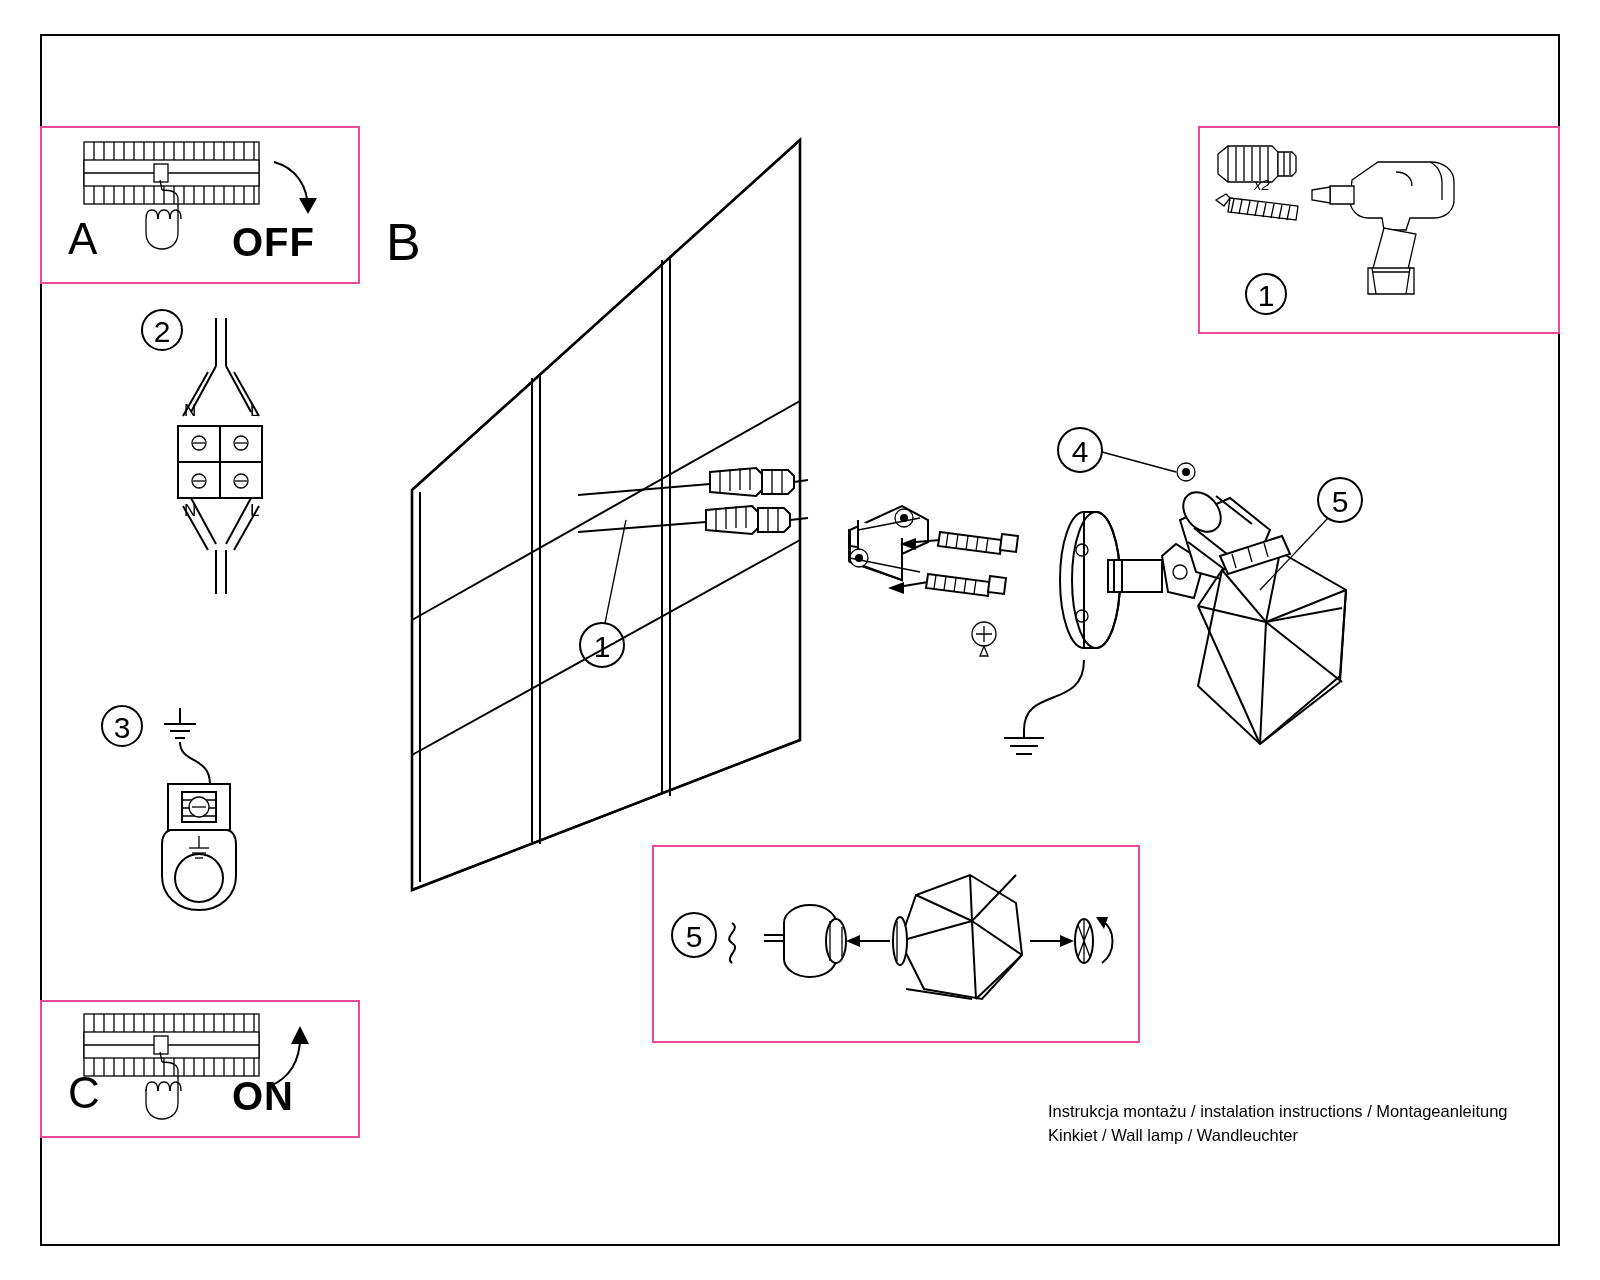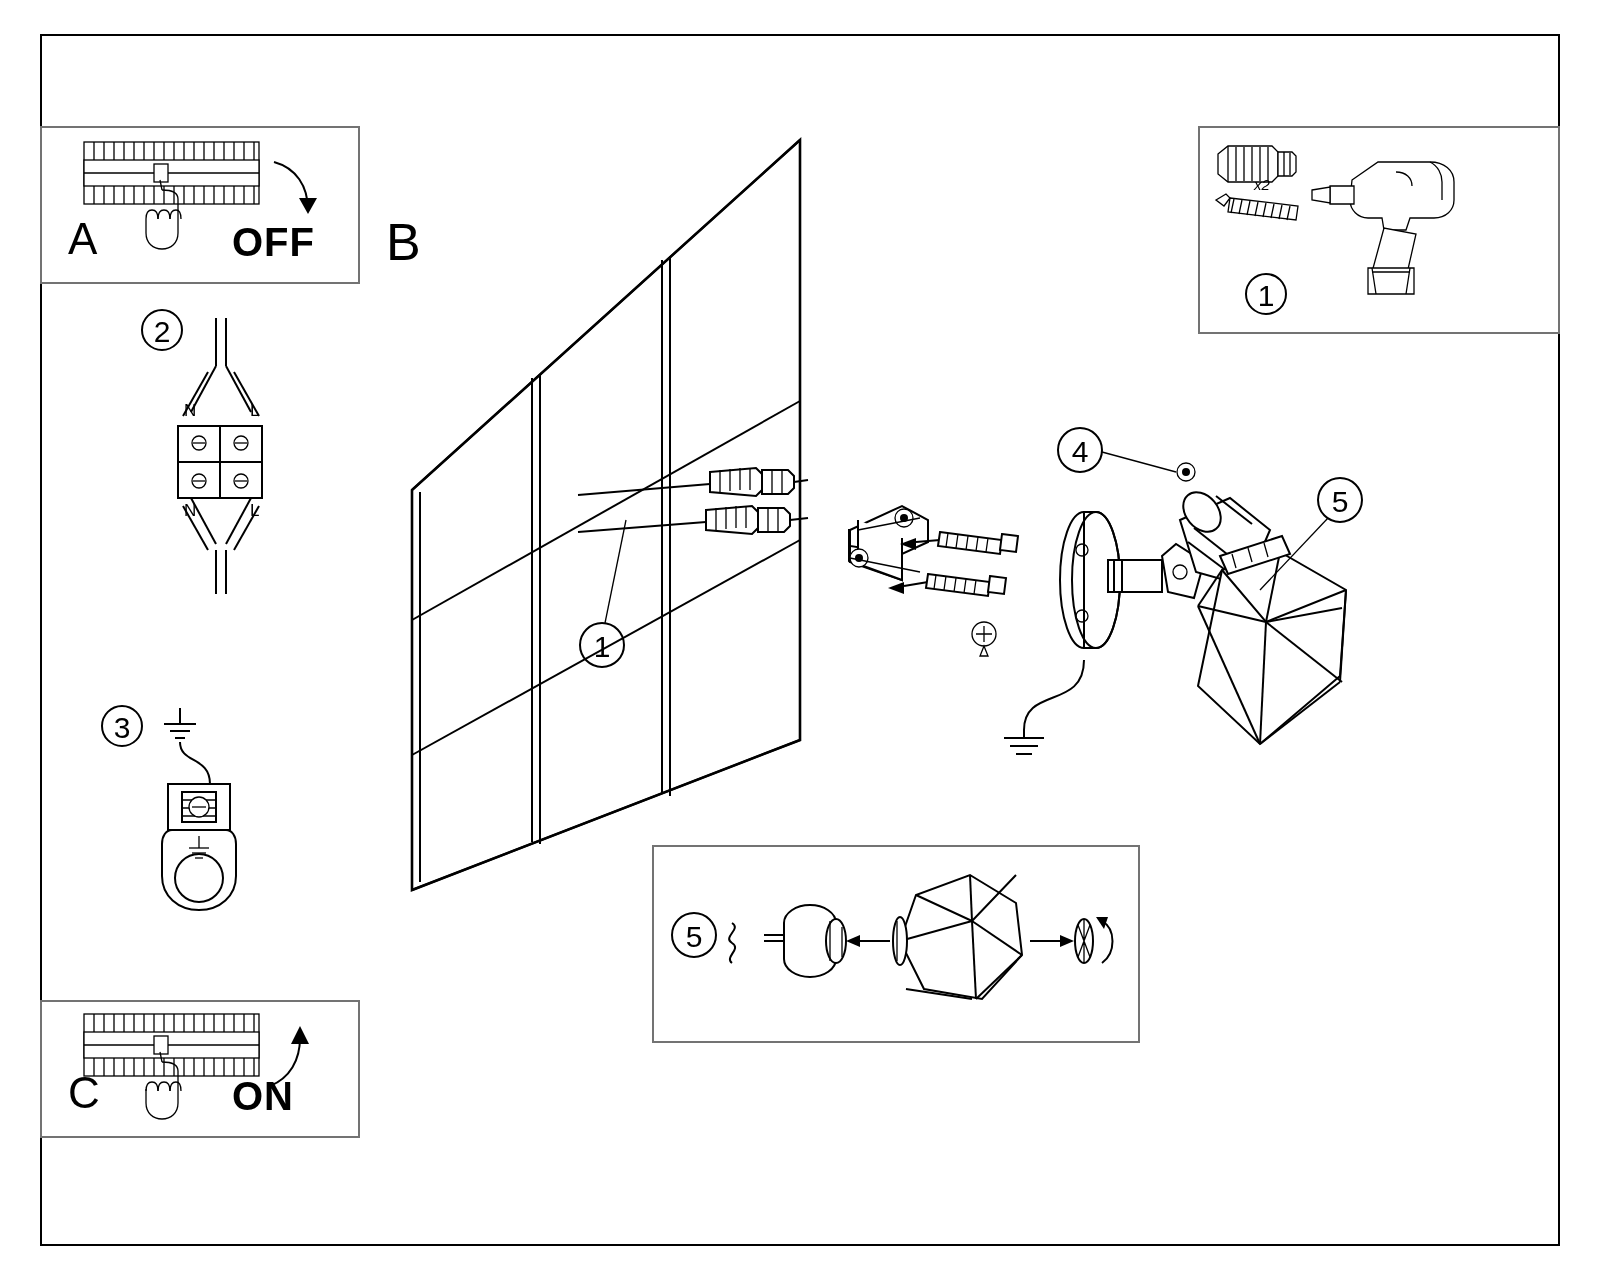--- a/index.html
+++ b/index.html
@@ -22,21 +22,21 @@
     position: absolute;
     left: 40px;
     top: 34px;
     width: 1520px;
     height: 1212px;
     border: 2px solid #000;
     box-sizing: border-box;
   }
   .panel {
     position: absolute;
-    border: 2px solid #737373;
+    border: 2px solid #ec4899;
     box-sizing: border-box;
     background: #fff;
   }
   
   #panel-a { left: 40px; top: 126px; width: 320px; height: 158px; }
   
   #panel-c { left: 40px; top: 1000px; width: 320px; height: 138px; }
   
   #panel-tools { left: 1198px; top: 126px; width: 362px; height: 208px; }
   
@@ -418,14 +418,16 @@
       <g>
         <ellipse cx="430" cy="94" rx="9" ry="22" class="fillw"></ellipse>
         <path class="stroke-thin" d="M424 78 l12 32 M436 78 l-12 32 M430 72 v44"></path>
       </g>
 
       <path class="stroke" d="M448 74 c14 8 14 32 0 42"></path>
       <path class="fillb" d="M442 70 l12 0 l-4 12 z"></path>
     </svg>
   </div>
 
+  <div class="caption" style="left:1048px; top:1100px; width:512px;">Instrukcja montażu / instalation instructions / Montageanleitung</div>
+  <div class="caption" style="left:1048px; top:1124px; width:512px;">Kinkiet / Wall lamp / Wandleuchter</div>
 
 </div>
 
 </body></html>

